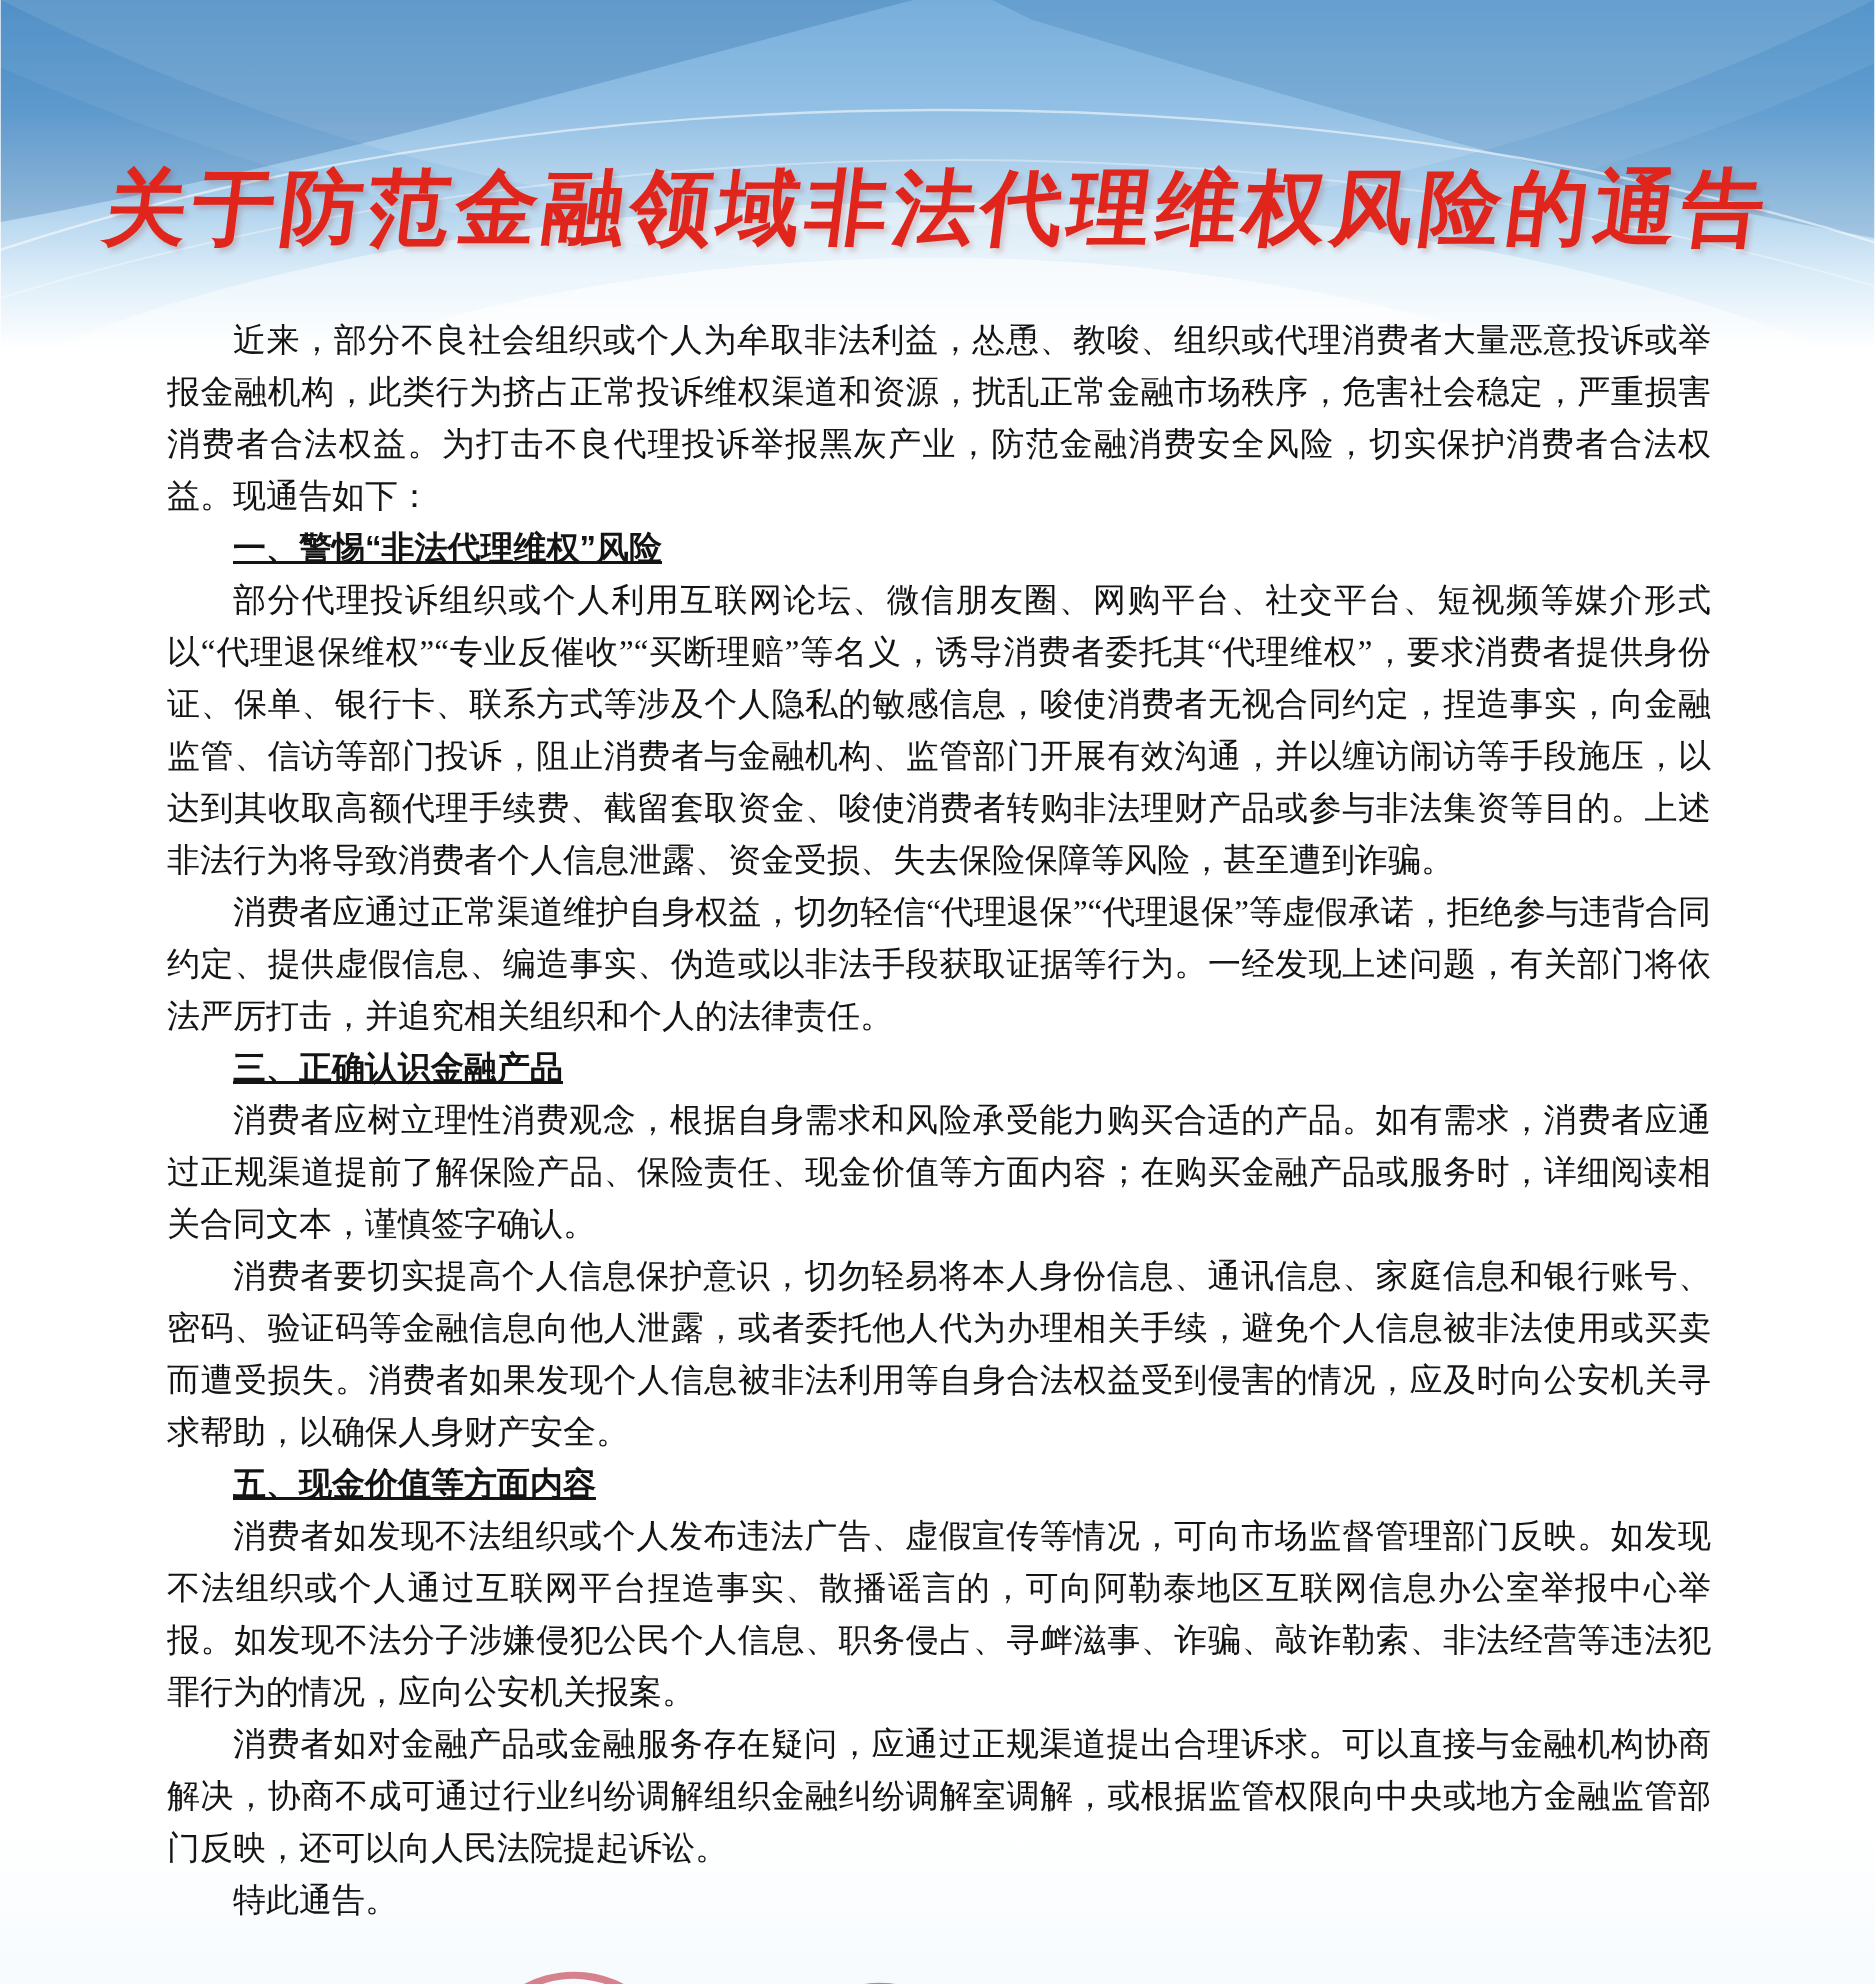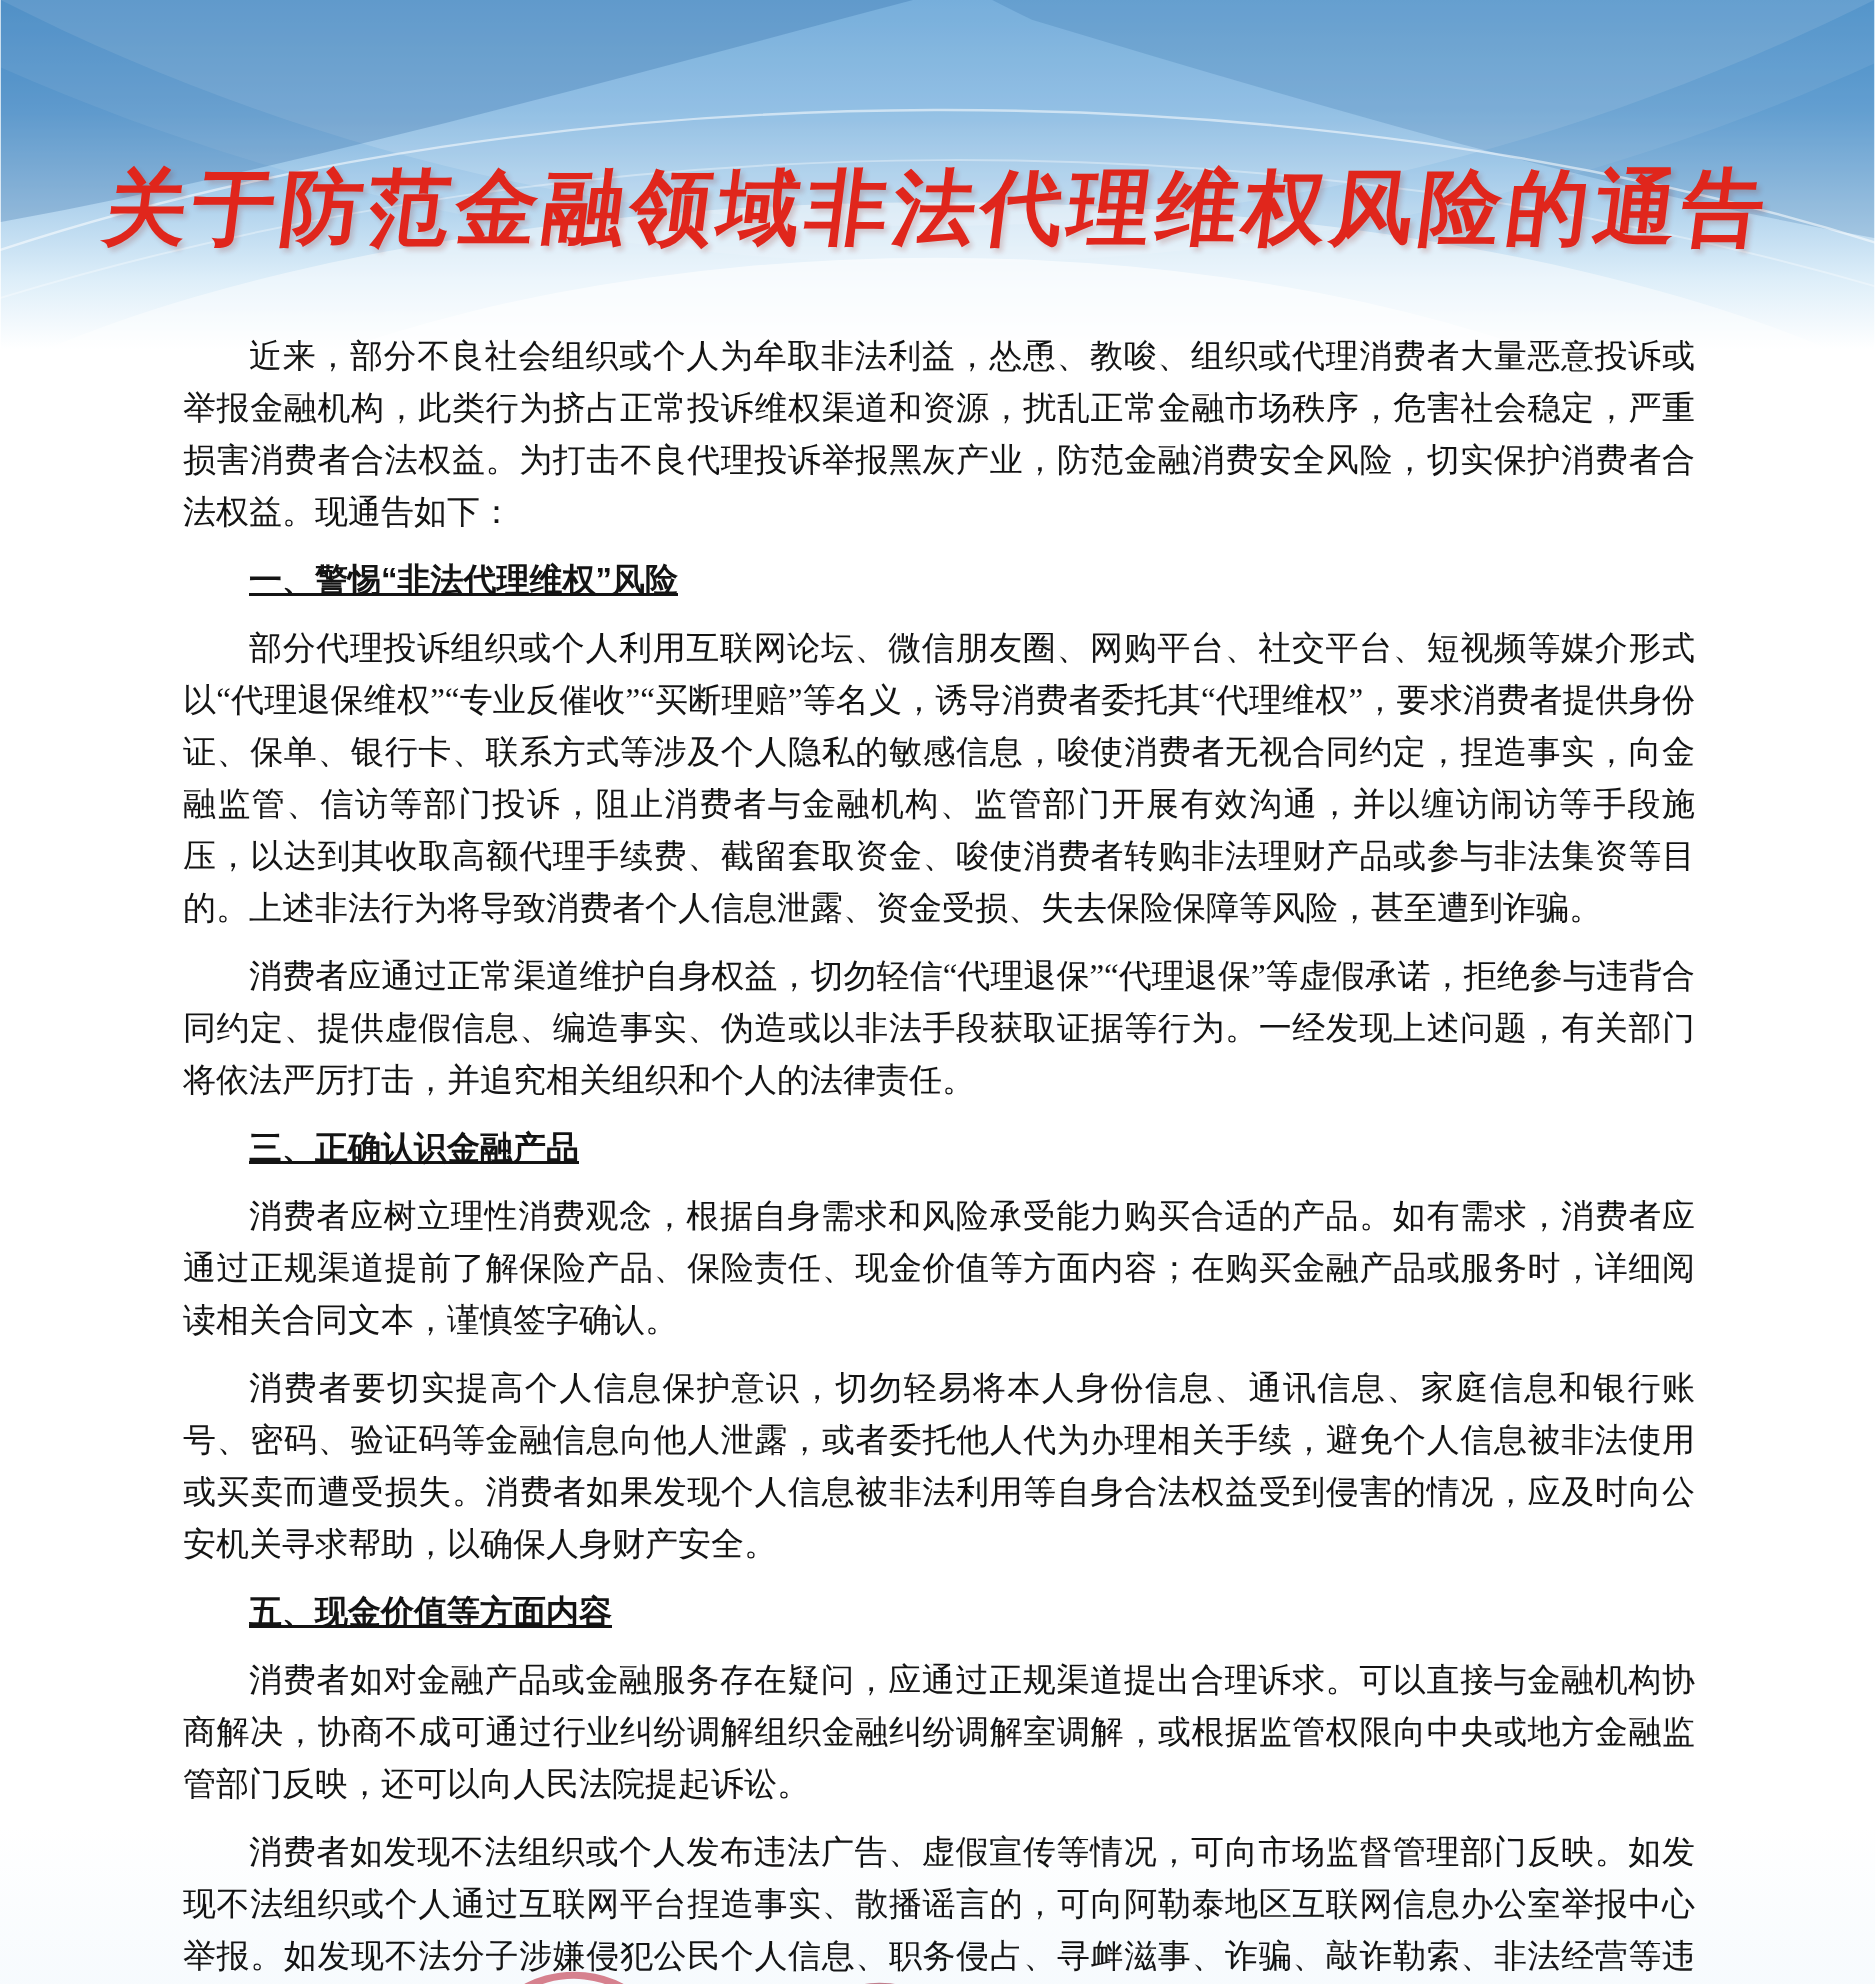--- a/index.html
+++ b/index.html
@@ -25,21 +25,21 @@
     letter-spacing:5.6px;
     transform:skewX(-7deg);
     text-shadow:4px 4px 5.6px rgba(140,20,10,0.18);
     white-space:nowrap;
   }
   .notice-body{
     position:absolute;left:167px;right:164px;top:314px;
     color:#141414;
   }
   .notice-body p{
-    margin:16px;
+    margin:0;
     font-size:33px;
     line-height:52px;
     text-indent:2em;
     text-align:justify;
     text-justify:inter-ideograph;
   }
   .notice-body p.sec-heading{
     font-weight:700;
     font-family:"Liberation Sans","DejaVu Sans",sans-serif;
     text-decoration:underline;
@@ -79,22 +79,22 @@
 
   <div class="notice-body" id="notice-body">
       <p>近来，部分不良社会组织或个人为牟取非法利益，怂恿、教唆、组织或代理消费者大量恶意投诉或举报金融机构，此类行为挤占正常投诉维权渠道和资源，扰乱正常金融市场秩序，危害社会稳定，严重损害消费者合法权益。为打击不良代理投诉举报黑灰产业，防范金融消费安全风险，切实保护消费者合法权益。现通告如下：</p>
       <p class="sec-heading">一、警惕“非法代理维权”风险</p>
       <p>部分代理投诉组织或个人利用互联网论坛、微信朋友圈、网购平台、社交平台、短视频等媒介形式以“代理退保维权”“专业反催收”“买断理赔”等名义，诱导消费者委托其“代理维权”，要求消费者提供身份证、保单、银行卡、联系方式等涉及个人隐私的敏感信息，唆使消费者无视合同约定，捏造事实，向金融监管、信访等部门投诉，阻止消费者与金融机构、监管部门开展有效沟通，并以缠访闹访等手段施压，以达到其收取高额代理手续费、截留套取资金、唆使消费者转购非法理财产品或参与非法集资等目的。上述非法行为将导致消费者个人信息泄露、资金受损、失去保险保障等风险，甚至遭到诈骗。</p>
       <p>消费者应通过正常渠道维护自身权益，切勿轻信“代理退保”“代理退保”等虚假承诺，拒绝参与违背合同约定、提供虚假信息、编造事实、伪造或以非法手段获取证据等行为。一经发现上述问题，有关部门将依法严厉打击，并追究相关组织和个人的法律责任。</p>
       <p class="sec-heading">三、正确认识金融产品</p>
       <p>消费者应树立理性消费观念，根据自身需求和风险承受能力购买合适的产品。如有需求，消费者应通过正规渠道提前了解保险产品、保险责任、现金价值等方面内容；在购买金融产品或服务时，详细阅读相关合同文本，谨慎签字确认。</p>
       <p>消费者要切实提高个人信息保护意识，切勿轻易将本人身份信息、通讯信息、家庭信息和银行账号、密码、验证码等金融信息向他人泄露，或者委托他人代为办理相关手续，避免个人信息被非法使用或买卖而遭受损失。消费者如果发现个人信息被非法利用等自身合法权益受到侵害的情况，应及时向公安机关寻求帮助，以确保人身财产安全。</p>
       <p class="sec-heading">五、现金价值等方面内容</p>
+      <p>消费者如发现不法组织或个人发布违法广告、虚假宣传等情况，可向市场监督管理部门反映。如发现不法组织或个人通过互联网平台捏造事实、散播谣言的，可向阿勒泰地区互联网信息办公室举报中心举报。如发现不法分子涉嫌侵犯公民个人信息、职务侵占、寻衅滋事、诈骗、敲诈勒索、非法经营等违法犯罪行为的情况，应向公安机关报案。</p>
       <p>消费者如对金融产品或金融服务存在疑问，应通过正规渠道提出合理诉求。可以直接与金融机构协商解决，协商不成可通过行业纠纷调解组织金融纠纷调解室调解，或根据监管权限向中央或地方金融监管部门反映，还可以向人民法院提起诉讼。</p>
-      <p>消费者如发现不法组织或个人发布违法广告、虚假宣传等情况，可向市场监督管理部门反映。如发现不法组织或个人通过互联网平台捏造事实、散播谣言的，可向阿勒泰地区互联网信息办公室举报中心举报。如发现不法分子涉嫌侵犯公民个人信息、职务侵占、寻衅滋事、诈骗、敲诈勒索、非法经营等违法犯罪行为的情况，应向公安机关报案。</p>
       <p>特此通告。</p>
     </div>
 
   <div id="stamps-layer">
       <div class="stamp" style="left: 461px; top: 1965px; opacity: 0.8;">
         <svg width="226" height="226" viewBox="-110 -110 220 220">
           <g transform="rotate(6)">
             <defs>
               <path id="stp1top" d="M -76,0 A 76 76 0 0 1 76,0" fill="none"></path>
               <path id="stp1in" d="M -52,0 A 52 52 0 0 1 52,0" fill="none"></path>

